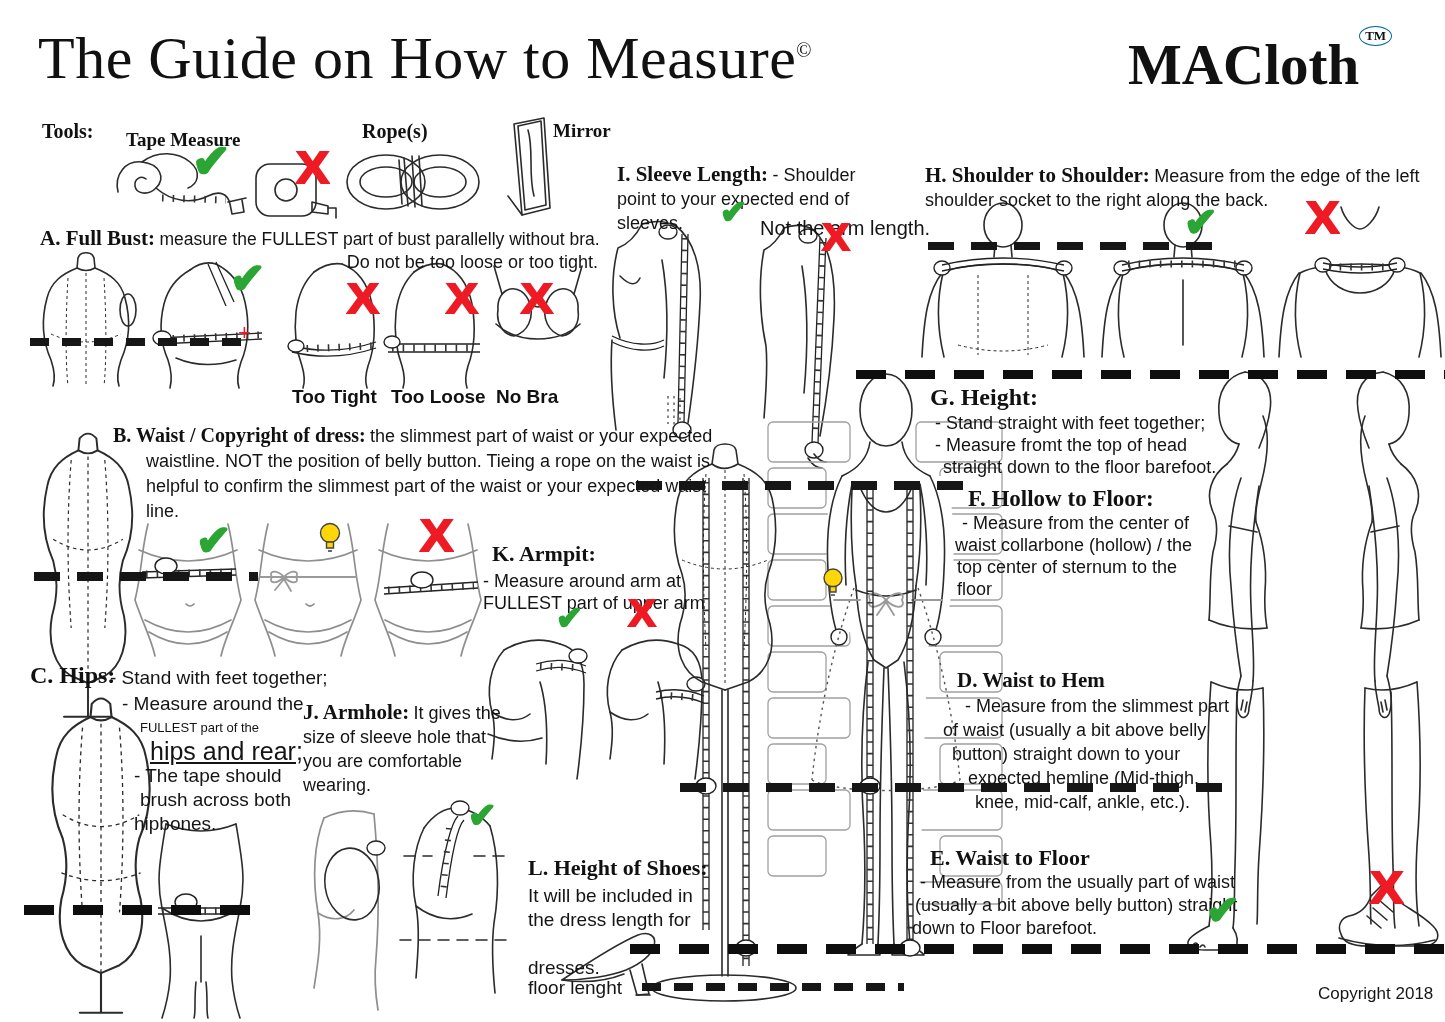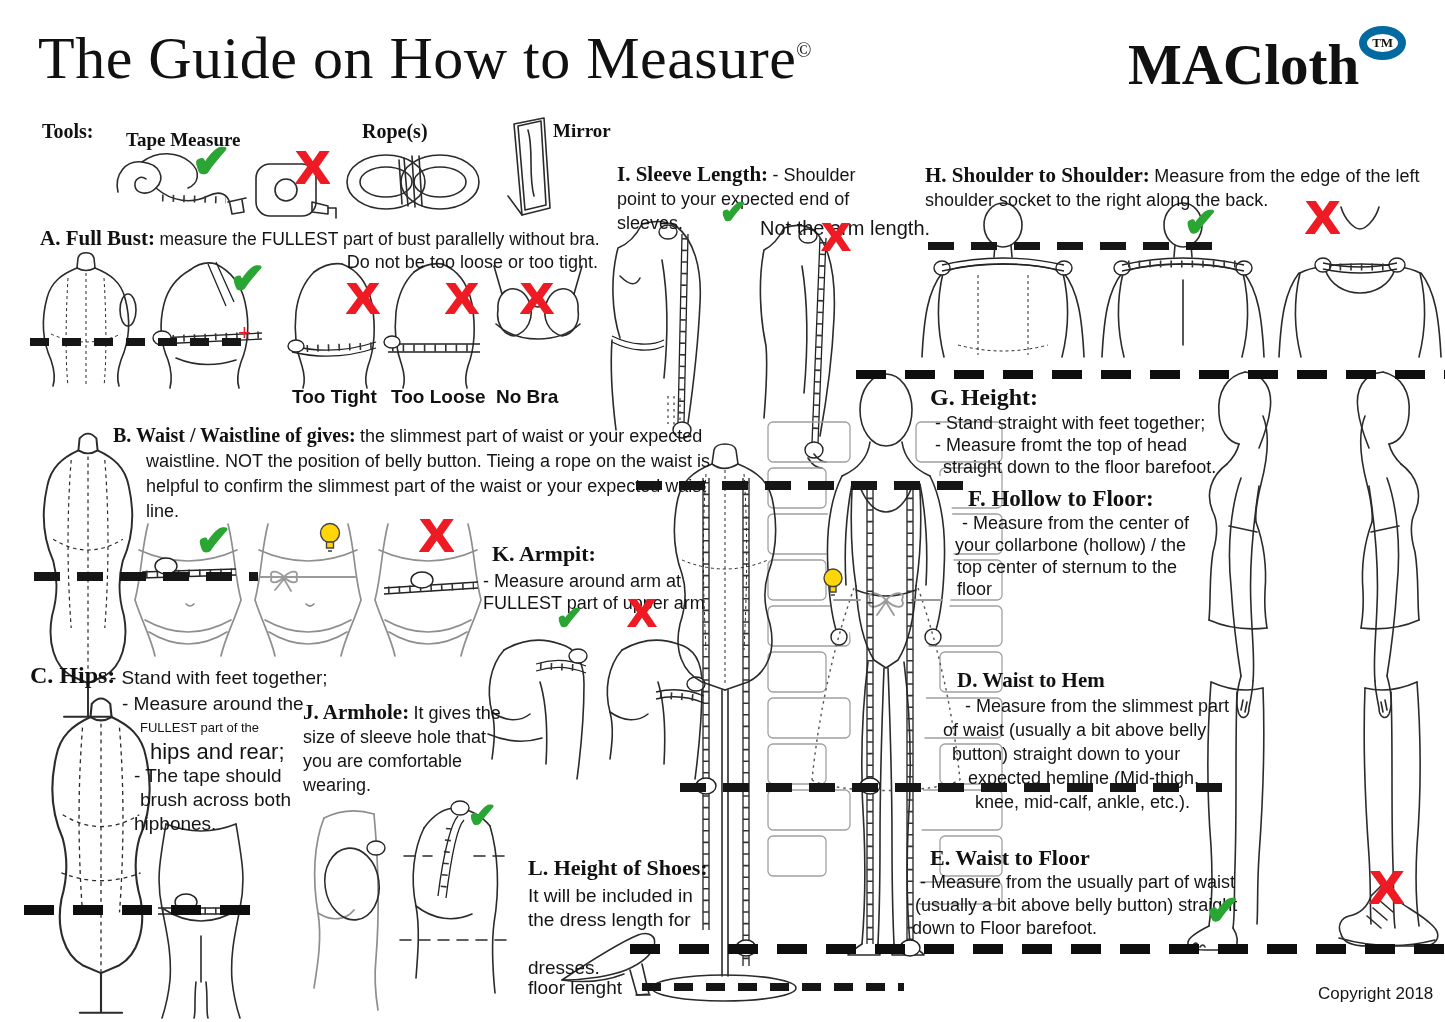--- a/index.html
+++ b/index.html
@@ -22,21 +22,21 @@
   .sd{stroke:#2b2b2b;fill:none;stroke-width:1;stroke-dasharray:3 3;}
   .sdot{stroke:#555;fill:none;stroke-width:1.4;stroke-dasharray:2.5 4;}
   .rope{stroke:#9a9a9a;fill:none;stroke-width:1.8;stroke-linecap:round;}
   .tp{stroke:#222;fill:none;stroke-width:1.3;}
   .tickh{stroke:#333;stroke-width:7;stroke-dasharray:1.6 9;fill:none;}
   .tickv{stroke:#333;stroke-width:6;stroke-dasharray:1.6 10;fill:none;}
   .hand{fill:#fff;stroke:#222;stroke-width:1.4;}
   .brick{stroke:#a0a0a0;fill:none;stroke-width:1.3;rx:5;}
   .wf{fill:#fff;stroke:none;}
   .cap{font-weight:700;font-size:19px;}
-  .tm-oval{display:inline-block;border:8px solid #0369a1;border-radius:50%;font-size:13px;
+  .tm-oval{display:inline-block;border:1px solid #0369a1;border-radius:50%;font-size:13px;
            font-family:"Liberation Serif",serif;font-weight:700;padding:1px 5px;vertical-align:top;margin-top:-6px;}
 </style>
 </head>
 <body>
 
 <div class="stage">
 
   <div class="abs ser z3" style="left:38px;top:24px;font-size:60px;letter-spacing:0.5px;"><span>The Guide on How to Measure</span><sup style="font-size:20px;">©</sup></div>
 
   <div class="abs ser z3" style="left:1128px;top:32px;font-size:57px;font-weight:700;"><span>MACloth</span><span class="tm-oval">TM</span></div>
@@ -138,21 +138,21 @@
   <div class="abs cap z3" style="left:496px;top:386px;">No Bra</div>
 
   <svg style="left:28px;top:424px;" width="120" height="300" viewBox="0 0 100 250">
     <path class="s" d="M43,12 Q50,4 57,12 L58,22 Q50,27 42,22 Z"></path>
     <path class="s" d="M42,22 C29,28 19,36 16,52 C11,74 13,96 21,114 C25,129 25,143 20,160 C16,182 22,202 36,210 Q50,216 50,216"></path>
     <path class="s" d="M58,22 C71,28 81,36 84,52 C89,74 87,96 79,114 C75,129 75,143 80,160 C84,182 78,202 64,210 Q50,216 50,216"></path>
     <path class="sd" d="M50,27 V216 M21,96 Q50,114 79,96 M36,30 C32,80 33,130 36,170 M64,30 C68,80 67,130 64,170"></path>
     <path class="s" d="M50,216 V244 M30,244 H70"></path>
   </svg>
   <div class="abs z3" style="left:113px;top:424px;width:575px;padding-left:33px;text-indent:-33px;">
-    <b class="ttl" style="font-size:20px;">B. Waist / Waistline of gives:</b>
+    <b class="ttl" style="font-size:20px;">B. Waist / Copyright of dress:</b>
     <span class="txt" style="font-size:18px;line-height:25px;">the slimmest part of waist or your expected waistline. NOT the position of belly button. Tieing a rope on the waist is helpful to confirm the slimmest part of the waist or your expected waist line.</span>
   </div>
   <svg style="left:132px;top:520px;" width="352" height="142" viewBox="0 0 352 142">
     <g>
       <path class="sg" d="M16,4 C9,32 10,52 3,80 C11,104 19,118 23,136"></path>
       <path class="sg" d="M96,4 C103,32 102,52 109,80 C101,104 93,118 89,136"></path>
       <path class="sg" d="M7,30 Q56,52 105,30"></path>
       <path class="sg" d="M13,100 Q56,124 99,100 M17,112 Q56,136 95,112"></path>
       <path class="tp" d="M10,52 L104,49 M10,58 L104,55"></path>
       <line class="tickh" x1="14" y1="54" x2="100" y2="52"></line>
@@ -213,21 +213,21 @@
       <ellipse class="hand" cx="102" cy="70" rx="9" ry="7"></ellipse>
     </g>
   </svg>
   <span class="mk mk-check" style="left:556px;top:602px;font-size:32px;">✔</span>
   <span class="mk mk-x" style="left:630px;top:596px;font-size:36px;">X</span>
 
   <div class="abs ttl z3" style="left:30px;top:662px;font-size:24px;">C. Hips:</div>
   <div class="abs txt z3" style="left:110px;top:666px;font-size:19px;">- Stand with feet together;</div>
   <div class="abs txt z3" style="left:122px;top:692px;font-size:19px;">- Measure around the</div>
   <div class="abs txt z3" style="left:140px;top:716px;font-size:13px;">FULLEST part of the</div>
-  <div class="abs txt z3" style="left:150px;top:740px;font-size:22px;">hips and rear;</div>
+  <div class="abs txt z3" style="left:150px;top:740px;font-size:25px;text-decoration:underline;">hips and rear;</div>
   <div class="abs txt z3" style="left:134px;top:764px;font-size:19px;">- The tape should</div>
   <div class="abs txt z3" style="left:140px;top:788px;font-size:19px;">brush across both</div>
   <div class="abs txt z3" style="left:134px;top:812px;font-size:19px;">hipbones.</div>
   <svg style="left:22px;top:688px;" width="158" height="330" viewBox="0 0 100 250">
     <path class="s" d="M43,12 Q50,4 57,12 L58,22 Q50,27 42,22 Z"></path>
     <path class="s" d="M42,22 C29,28 19,36 16,52 C11,74 13,96 21,114 C25,129 25,143 20,160 C16,182 22,202 36,210 Q50,216 50,216"></path>
     <path class="s" d="M58,22 C71,28 81,36 84,52 C89,74 87,96 79,114 C75,129 75,143 80,160 C84,182 78,202 64,210 Q50,216 50,216"></path>
     <path class="sd" d="M50,27 V216 M21,96 Q50,114 79,96 M36,30 C32,80 33,130 36,170 M64,30 C68,80 67,130 64,170 M20,140 Q50,152 80,140"></path>
     <path class="s" d="M50,216 V246 M34,246 H66"></path>
   </svg>
@@ -475,21 +475,21 @@
     </g>
   </svg>
 
   <div class="abs ttl z3" style="left:930px;top:384px;font-size:24px;">G. Height:</div>
   <div class="abs txt z3" style="left:935px;top:412px;">- Stand straight with feet together;</div>
   <div class="abs txt z3" style="left:935px;top:434px;">- Measure fromt the top of head</div>
   <div class="abs txt z3" style="left:943px;top:456px;">straight down to the  floor barefoot.</div>
 
   <div class="abs ttl z3" style="left:968px;top:486px;font-size:23px;">F. Hollow to Floor:</div>
   <div class="abs txt z3" style="left:962px;top:512px;">- Measure from the center of</div>
-  <div class="abs txt z3" style="left:955px;top:534px;">your collarbone (hollow) / the</div>
+  <div class="abs txt z3" style="left:955px;top:534px;">waist collarbone (hollow) / the</div>
   <div class="abs txt z3" style="left:957px;top:556px;">top center of sternum to the</div>
   <div class="abs txt z3" style="left:957px;top:578px;">floor</div>
 
   <div class="abs ttl z3" style="left:957px;top:668px;font-size:21px;">D. Waist to Hem</div>
   <div class="abs txt z3" style="left:965px;top:695px;">- Measure from the slimmest part</div>
   <div class="abs txt z3" style="left:943px;top:719px;">of waist (usually a  bit  above belly</div>
   <div class="abs txt z3" style="left:952px;top:743px;">button) straight down to your</div>
   <div class="abs txt z3" style="left:968px;top:767px;">expected hemline (Mid-thigh,</div>
   <div class="abs txt z3" style="left:975px;top:791px;">knee, mid-calf, ankle, etc.).</div>
 

